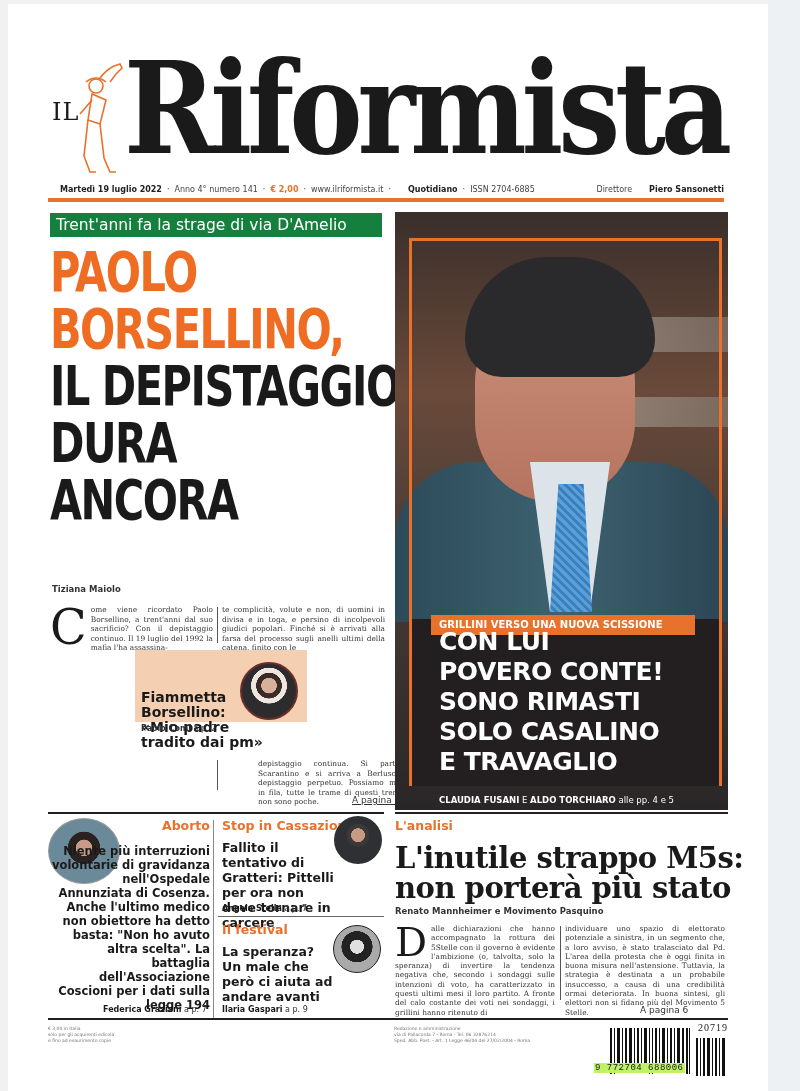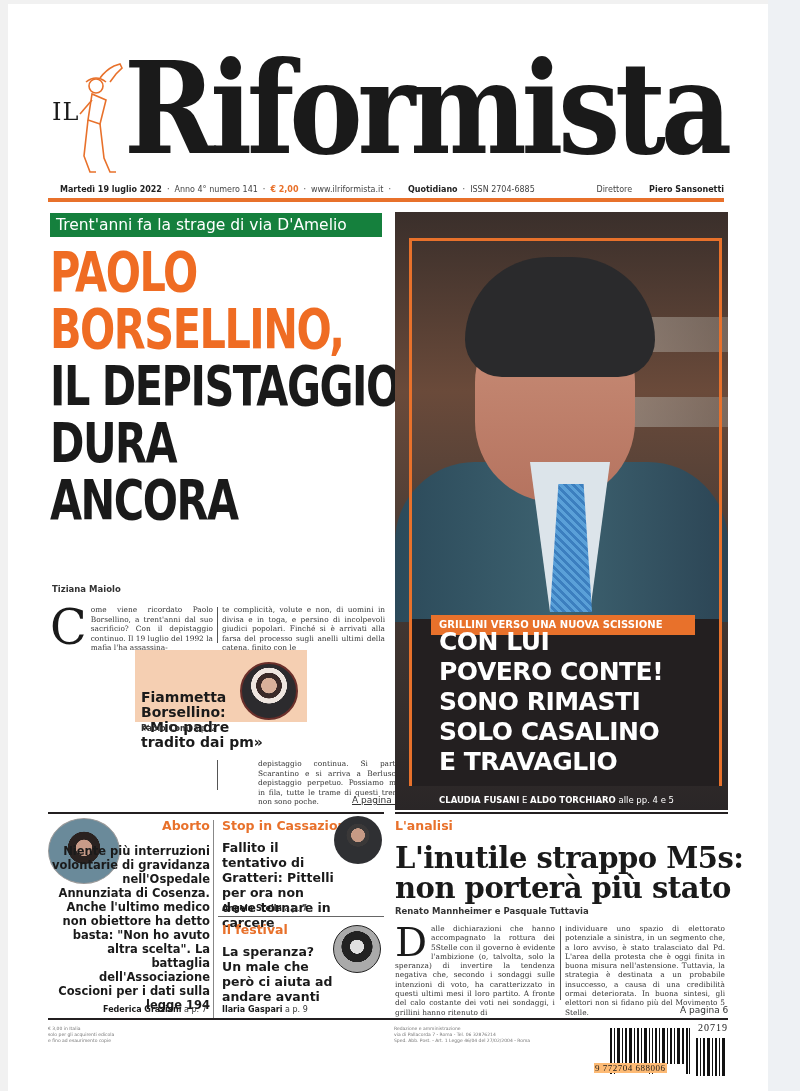--- a/index.html
+++ b/index.html
@@ -75,21 +75,21 @@
 
   .analisi-title { position:absolute; left:395px; top:843px; font-family:"DejaVu Serif", serif; font-weight:bold; font-size:29px; line-height:30px; color:#1a1a1a; letter-spacing:-0.5px; }
   .analisi-by { position:absolute; left:395px; top:906px; font-family:"DejaVu Sans", sans-serif; font-weight:bold; font-size:8.5px; color:#333; }
   .analisi-body { position:absolute; left:395px; top:924px; width:330px; height:80px; font-family:"DejaVu Serif", serif; font-size:7.4px; line-height:9.3px; color:#333; text-align:justify; }
   .acol1 { position:absolute; left:0; top:0; width:160px; }
   .acol2 { position:absolute; left:170px; top:0; width:160px; }
   .acol1 .dropcap { font-size:40px; line-height:33px; }
 
   .footer-small { position:absolute; font-family:"DejaVu Sans", sans-serif; font-size:4.5px; line-height:6px; color:#777; }
   .barcode { position:absolute; left:596px; top:1026px; width:134px; height:50px; }
-  .barcode-num { position:absolute; left:596px; top:1062px; font-family:Liberation Serif, serif; font-size:9px; color:#1a1a1a; letter-spacing:0.5px; background:#fdba74; padding:0 1px; }
+  .barcode-num { position:absolute; left:596px; top:1062px; font-family:Liberation Mono, monospace; font-size:9px; color:#1a1a1a; letter-spacing:0.5px; background:#bef264; padding:0 1px; }
   .barcode-addon { position:absolute; left:690px; top:1024px; font-family:Liberation Serif, serif; font-size:10px; color:#1a1a1a; letter-spacing:1px; }
 </style>
 </head>
 <body>
 
 <div class="page"></div>
 <div class="right-edge"></div>
 
 <div class="masthead">
   <span class="il">IL</span>
@@ -201,30 +201,30 @@
 <div class="section-label" style="left:222px;top:922px;">Il festival</div>
 <div class="avatar av-festival"></div>
 <div class="story-text" style="left:222px;top:944px;width:112px;">La speranza? Un male che però ci aiuta ad andare avanti</div>
 <div class="small-by" style="left:222px;top:1005px;"><b>Ilaria Gaspari</b> <span>a p. 9</span></div>
 
 <div class="section-label" style="left:395px;top:818px;">L'analisi</div>
 <div class="analisi-title">
   <div>L'inutile strappo M5s:</div>
   <div>non porterà più stato</div>
 </div>
-<div class="analisi-by">Renato Mannheimer e Pasquale Tuttavia</div>
+<div class="analisi-by">Renato Mannheimer e Movimento Pasquino</div>
 <div class="analisi-body">
   <div class="acol1">
     <span class="dropcap">D</span>
     <span>alle dichiarazioni che hanno accompagnato la rottura dei 5Stelle con il governo è evidente l'ambizione (o, talvolta, solo la speranza) di invertire la tendenza negativa che, secondo i sondaggi sulle intenzioni di voto, ha caratterizzato in questi ultimi mesi il loro partito. A fronte del calo costante dei voti nei sondaggi, i grillini hanno ritenuto di</span>
   </div>
   <div class="divider-v" style="left:165px;top:2px;height:74px;"></div>
   <div class="acol2">individuare uno spazio di elettorato potenziale a sinistra, in un segmento che, a loro avviso, è stato tralasciato dal Pd. L'area della protesta che è oggi finita in buona misura nell'astensione. Tuttavia, la strategia è destinata a un probabile insuccesso, a causa di una credibilità ormai deteriorata. In buona sintesi, gli elettori non si fidano più del Movimento 5 Stelle.</div>
 </div>
-<div class="apagina" style="left:680px;top:1005px;">A pagina 6</div>
+<div class="apagina" style="left:640px;top:1005px;">A pagina 6</div>
 
 <div class="footer-small" style="left:48px;top:1026px;">
   <div>€ 3,00 in Italia</div>
   <div>solo per gli acquirenti edicola</div>
   <div>e fino ad esaurimento copie</div>
 </div>
 <div class="footer-small" style="left:394px;top:1026px;">
   <div>Redazione e amministrazione</div>
   <div>via di Pallacorda 7 - Roma - Tel. 06 32876214</div>
   <div>Sped. Abb. Post. - Art. 1 Legge 46/04 del 27/02/2004 - Roma</div>

